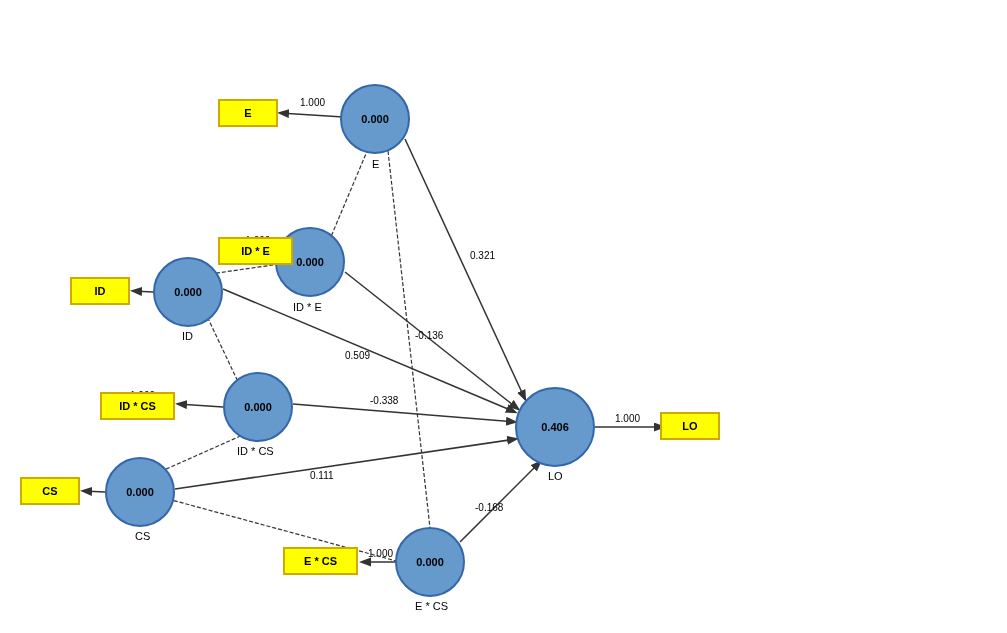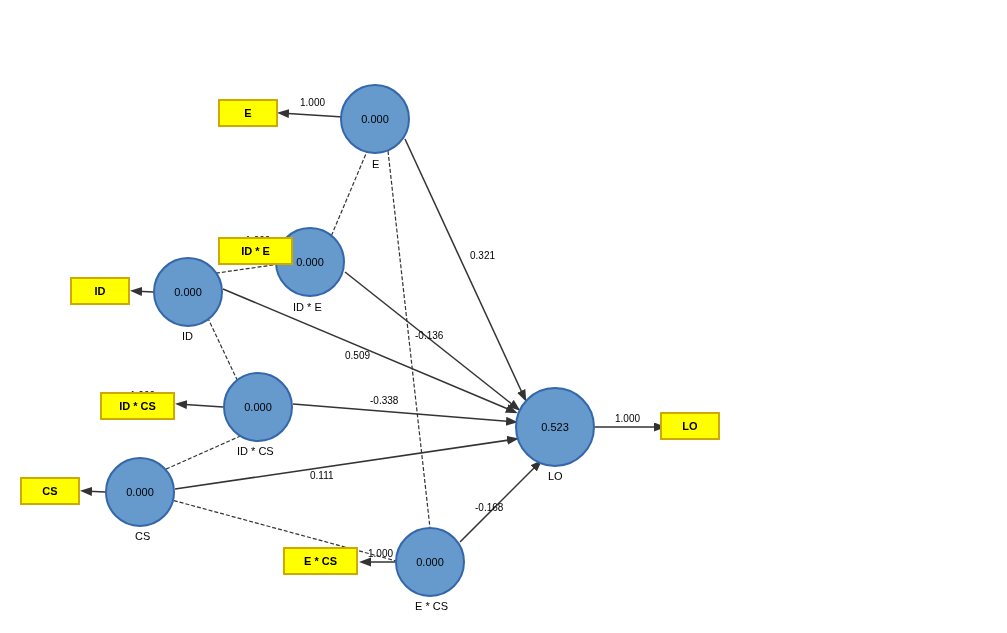--- a/index.html
+++ b/index.html
@@ -28,21 +28,21 @@
       border-radius: 50%;
       background: #6699cc;
       border: 2px solid #3366aa;
       display: flex;
       align-items: center;
       justify-content: center;
       flex-direction: column;
     }
     .node-circle .circle-value {
       font-size: 11px;
-      font-weight: normal;
+      font-weight: bold;
       color: #000;
     }
     .node-label {
       position: absolute;
       font-size: 11px;
       color: #000;
       text-align: center;
     }
     .node-rect {
       position: absolute;
@@ -143,21 +143,21 @@
     <span class="circle-value">0.000</span>
   </div>
   <div class="node-label" style="left:135px;top:486px;">CS</div>
 
   <div class="node-circle" style="left:395px;top:483px;width:70px;height:70px;">
     <span class="circle-value">0.000</span>
   </div>
   <div class="node-label" style="left:415px;top:556px;">E * CS</div>
 
   <div class="node-circle" style="left:515px;top:343px;width:80px;height:80px;">
-    <span class="circle-value">0.523</span>
+    <span class="circle-value">0.406</span>
   </div>
   <div class="node-label" style="left:548px;top:426px;">LO</div>
 
   <div class="node-rect" style="left:218px;top:55px;width:60px;height:28px;">
     <span>E</span>
   </div>
 
   <div class="node-rect" style="left:70px;top:233px;width:60px;height:28px;">
     <span>ID</span>
   </div>

